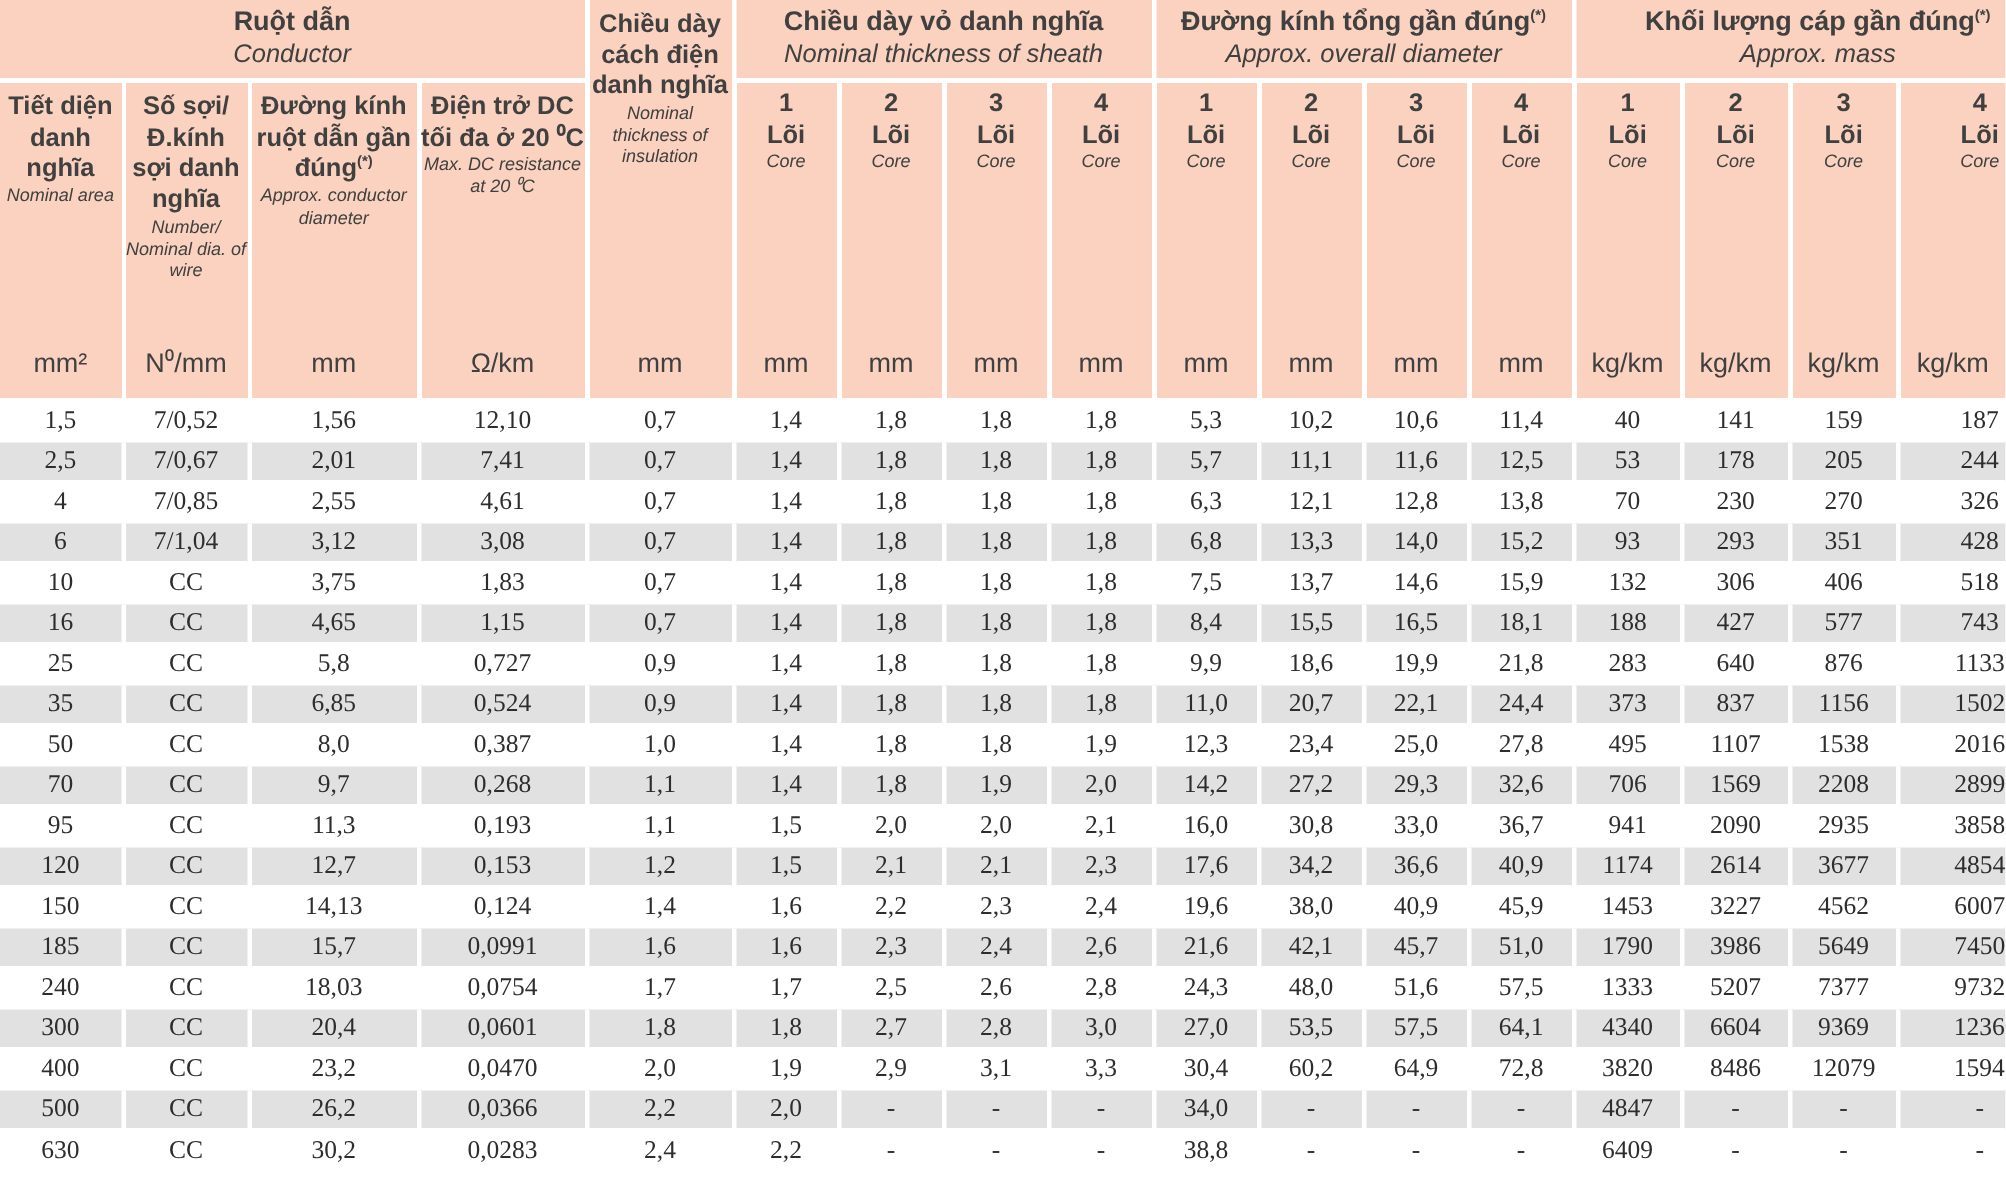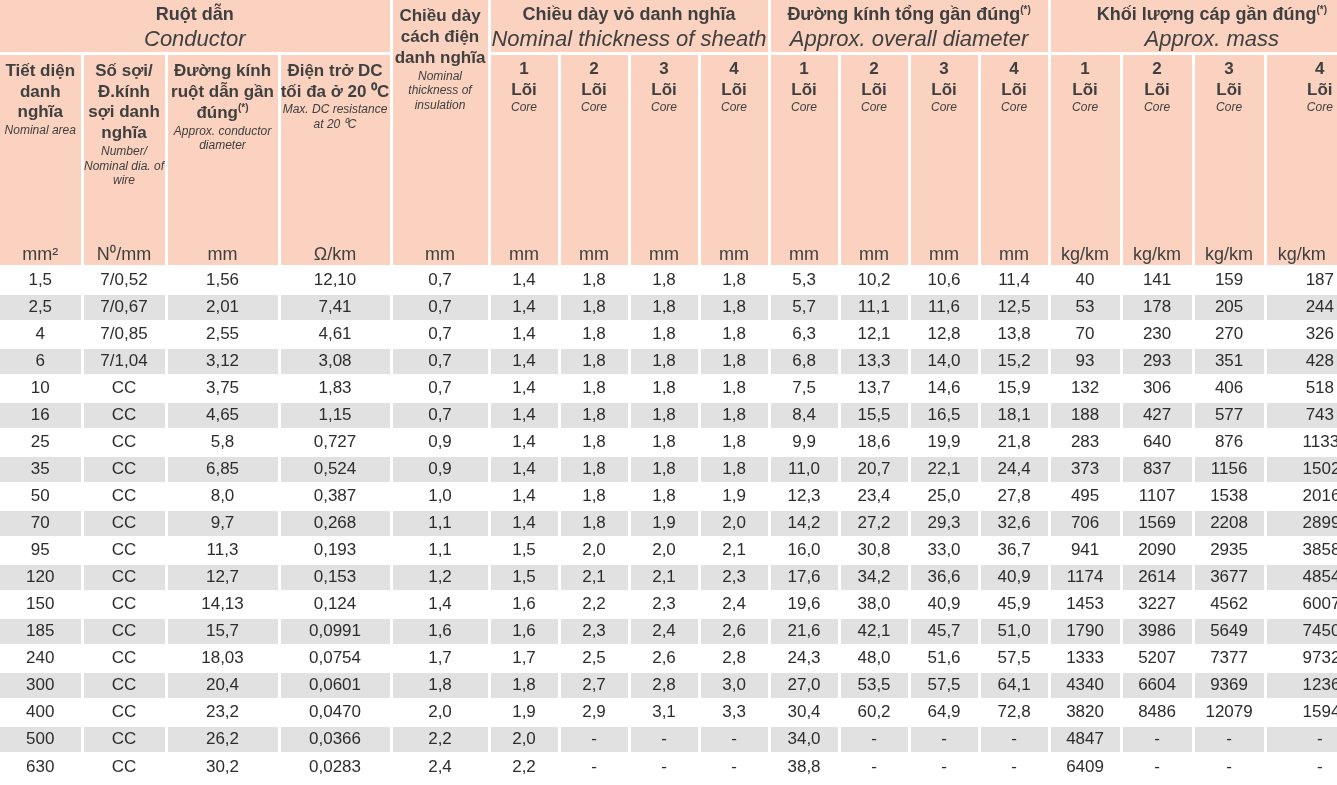--- a/index.html
+++ b/index.html
@@ -26,45 +26,45 @@
 
   
   .spec-table thead th {
     background: #fad2bf;
     color: #404040;
     vertical-align: top;
     font-weight: 700;
   }
   .gcell { height: 52px; }
   .g-vi { font-size: 18px; line-height: 1.2; padding-top: 4px; }
-  .g-en { font-size: 22px; line-height: 1.15; font-weight: 400; font-style: italic; }
+  .g-en { font-size: 17px; line-height: 1.15; font-weight: 400; font-style: italic; }
   sup.hsup { font-size: 10px; font-weight: 700; }
 
   .hcell { height: 210px; position: relative; }
   .htop { padding-top: 6px; }
   .vi { font-size: 17px; font-weight: 700; line-height: 1.22; }
   .en { font-size: 12px; font-weight: 400; font-style: italic; line-height: 1.22; }
   .unit {
     position: absolute;
-    bottom: 0; left: 0; right: 0;
+    bottom: 12px; left: 0; right: 0;
     text-align: center;
     font-weight: 400;
     font-size: 18px;
   }
   .core .htop { padding-top: 4px; }
 
   
   .spec-table tbody td {
     height: 21px;
     font-size: 17px;
     color: #2d2d2d;
     background: #ffffff;
     border-width: 2px 3px;
   }
-  .spec-table tbody tr { height: 27px; }
+  .spec-table tbody tr { height: 27px; font-family: Liberation Serif, serif; }
   .spec-table tbody tr:nth-child(even) td { background: #e1e1e1; }
 </style>
 </head>
 <body>
 
 <table class="spec-table">
   <colgroup>
     <col style="width:82px">
       <col style="width:84px">
       <col style="width:113px">

